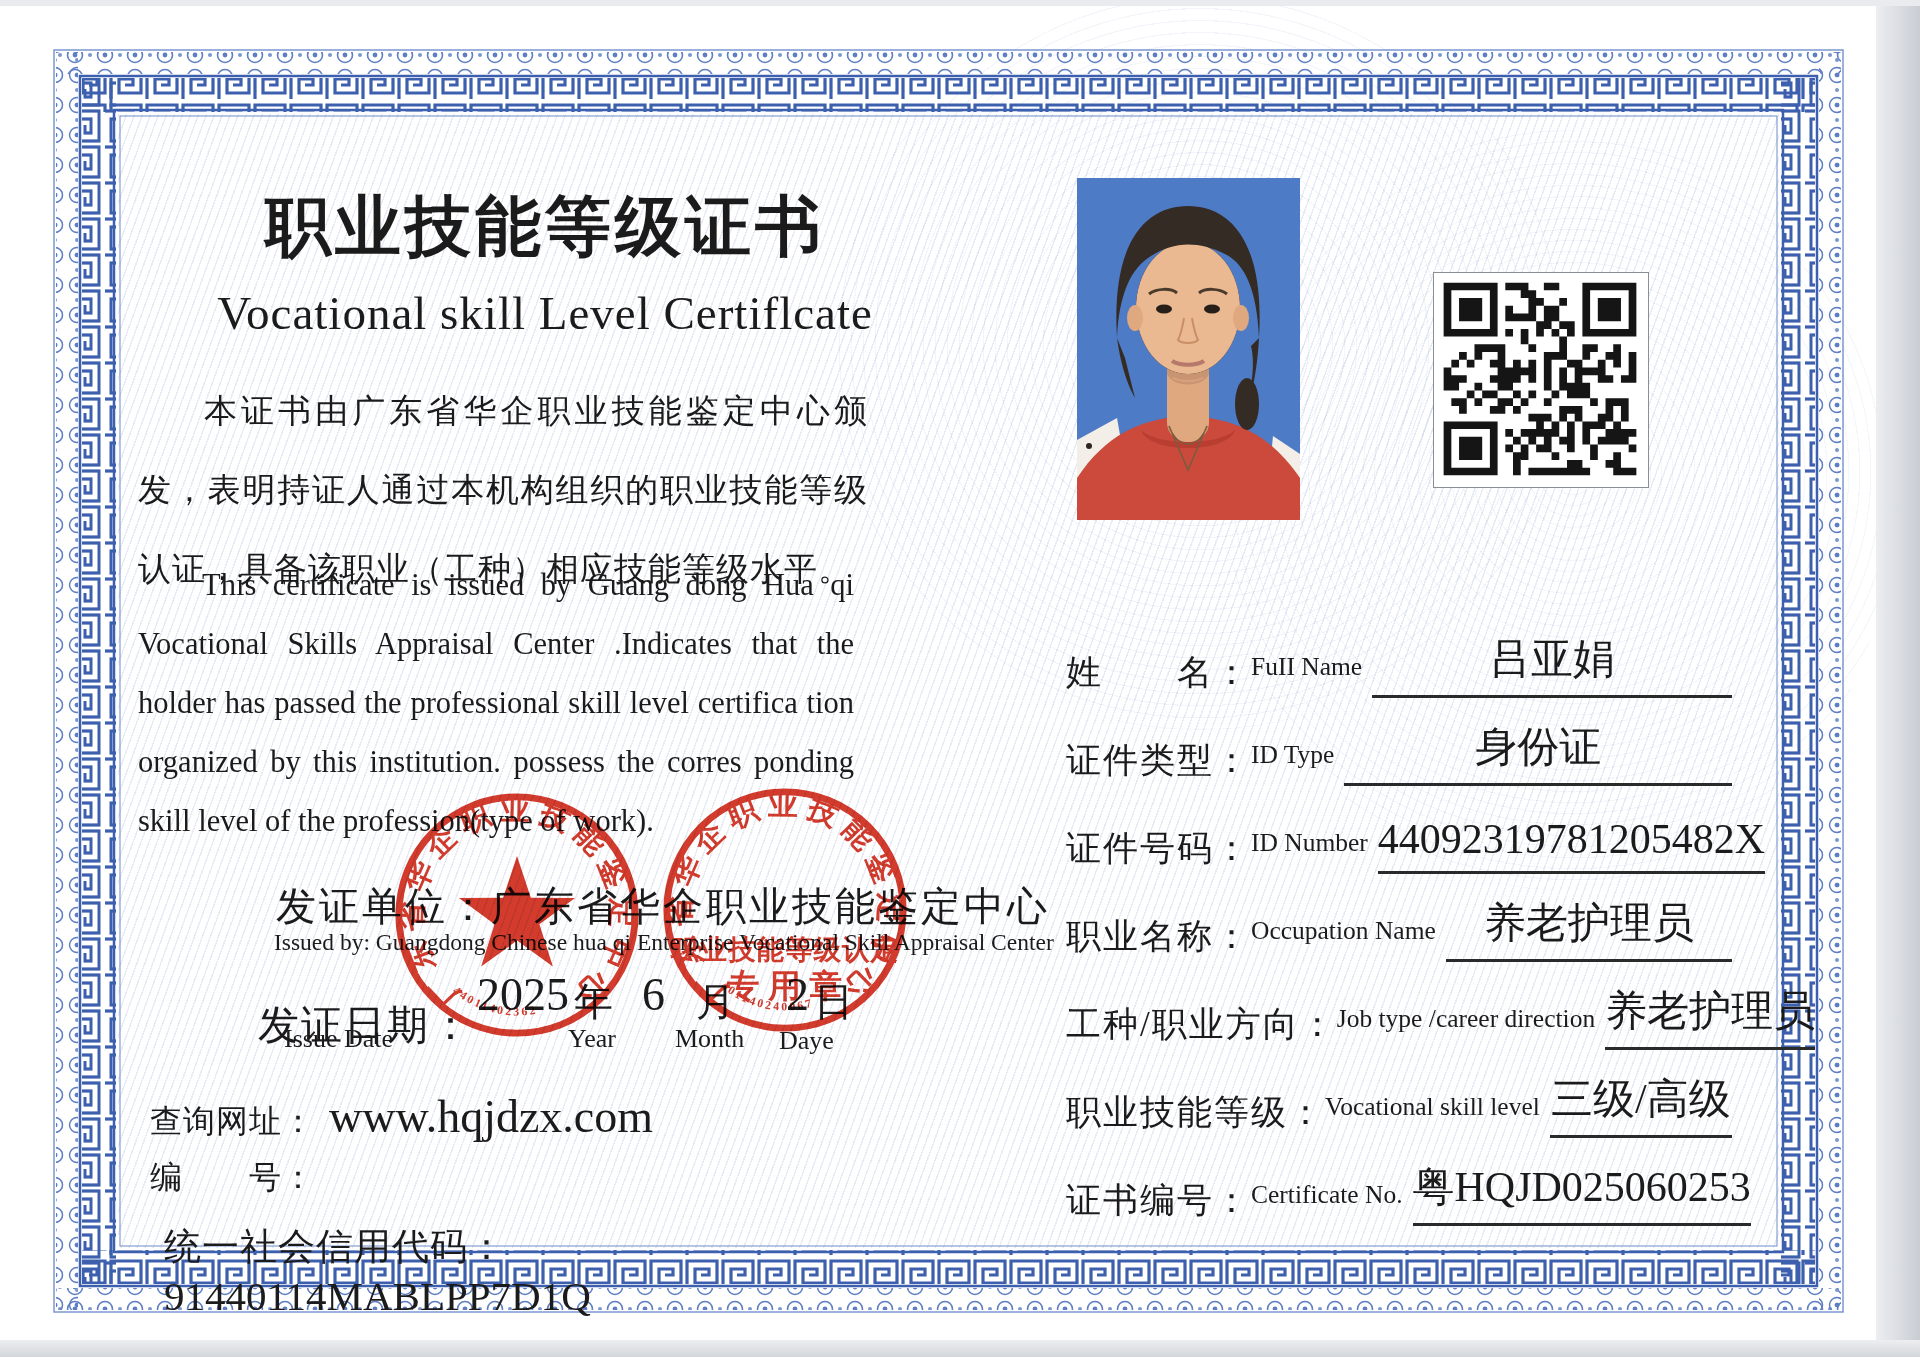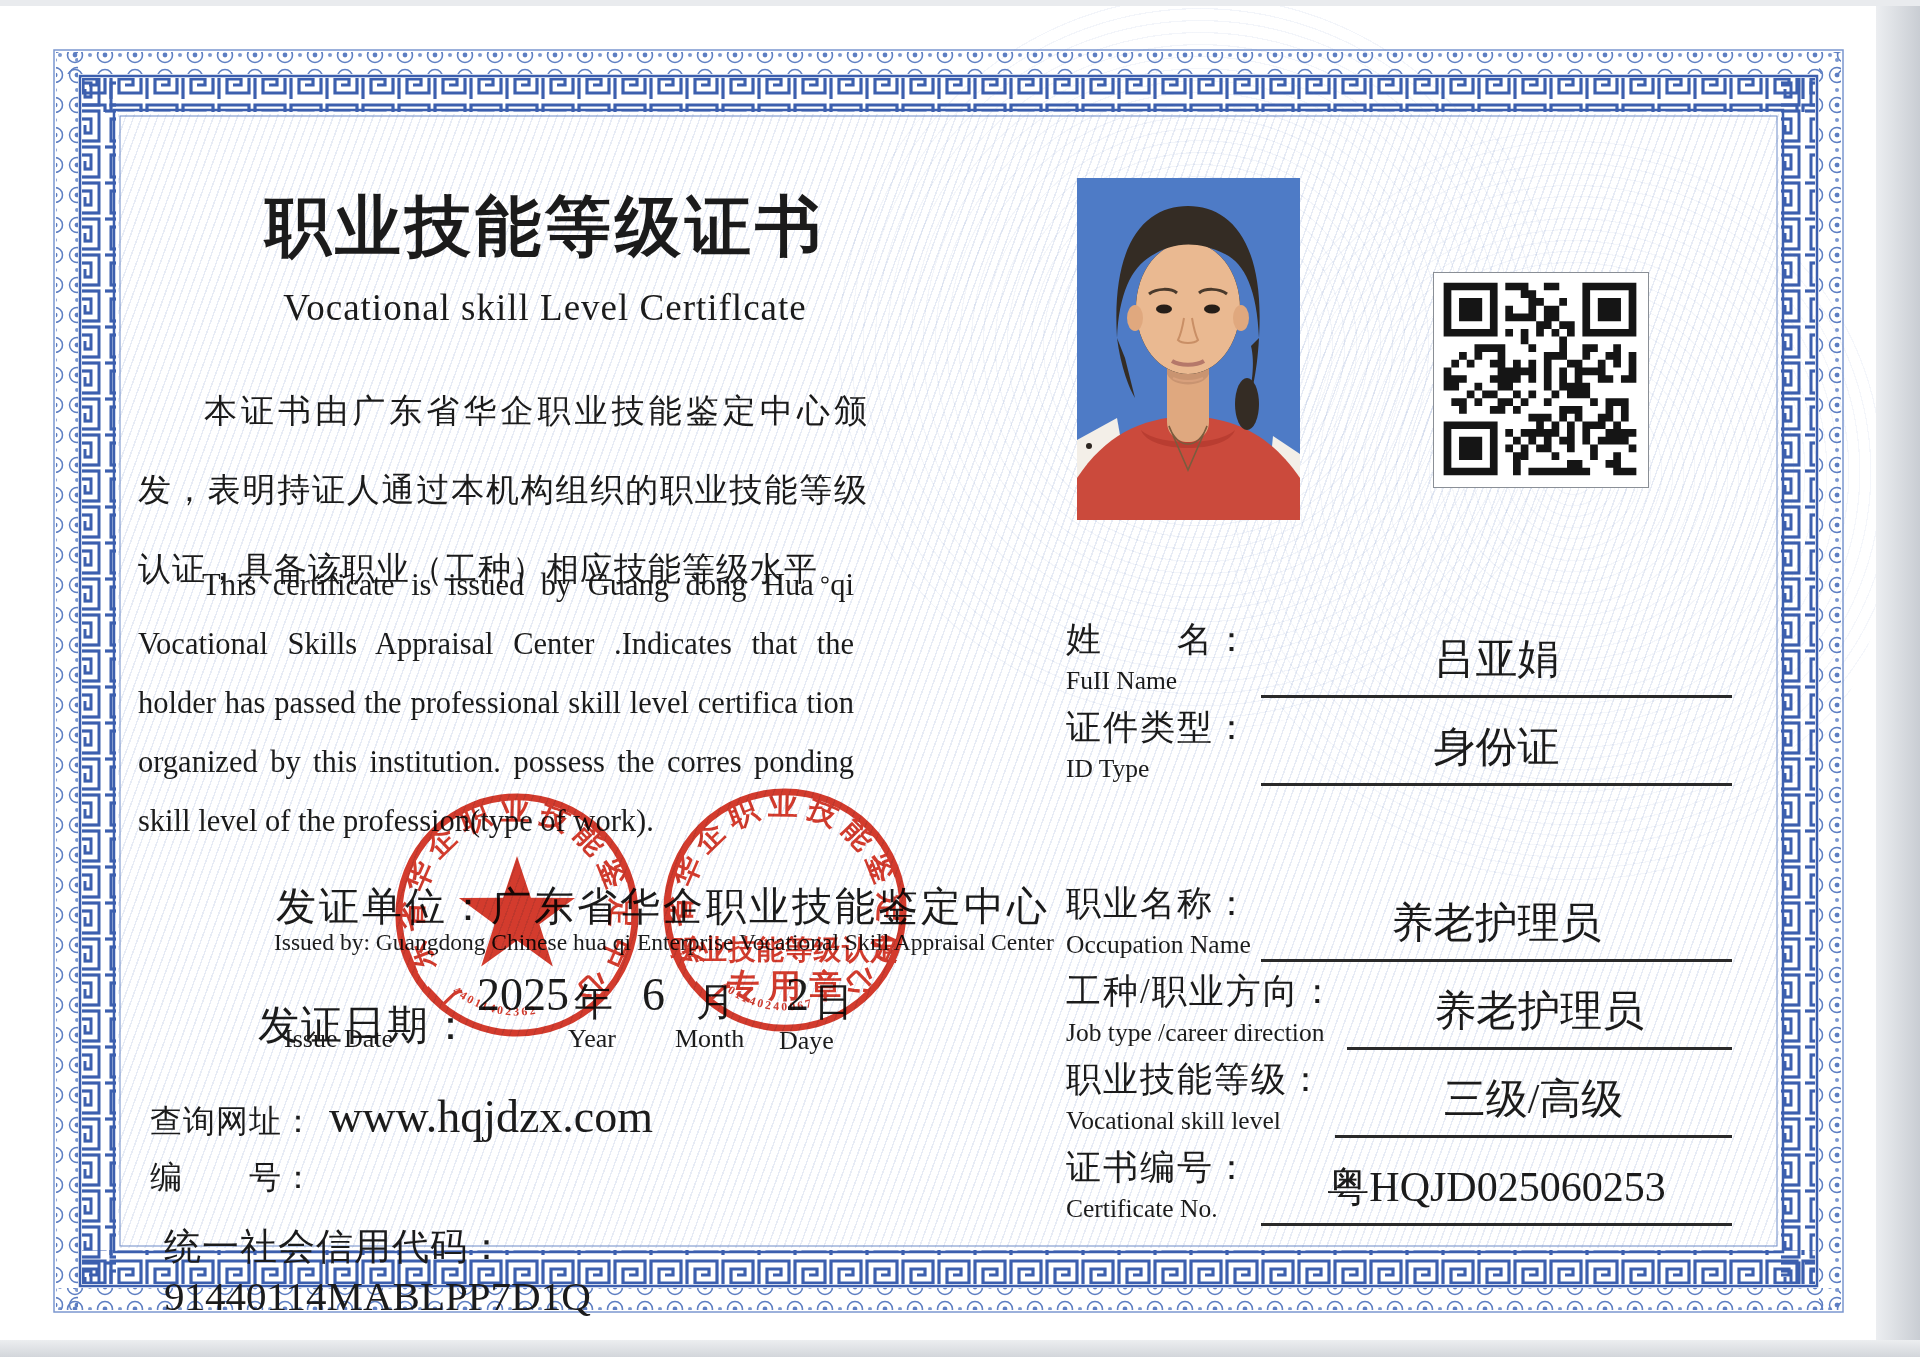--- a/index.html
+++ b/index.html
@@ -20,40 +20,40 @@
       repeating-linear-gradient(110deg, rgba(120,146,200,.18) 0 1.4px, transparent 1.4px 7.5px);
   }
   .guil{border-radius:50%;opacity:.55;pointer-events:none;}
   .guil-a{left:830px;top:-10px;width:740px;height:740px;
     background:repeating-radial-gradient(circle at 50% 48%, rgba(96,126,190,.14) 0 1.2px, transparent 1.2px 12px);}
   .guil-b{left:1230px;top:130px;width:660px;height:760px;
     background:repeating-radial-gradient(circle at 52% 45%, rgba(96,126,190,.12) 0 1.2px, transparent 1.2px 11px);}
   
   .title-block{left:160px;top:182px;width:770px;text-align:center;}
   .title-cn{font-size:66px;font-weight:600;letter-spacing:4px;white-space:nowrap;}
-  .title-en{font-size:37px;margin-top:14px;letter-spacing:1px;white-space:nowrap;}
+  .title-en{font-size:47px;margin-top:14px;letter-spacing:1px;white-space:nowrap;}
   .intro-cn{left:138px;top:372px;width:730px;font-size:33px;line-height:79px;text-indent:2em;text-align:justify;letter-spacing:1px;}
   .intro-en{left:138px;top:556px;width:716px;font-size:30.5px;line-height:59px;text-indent:2.1em;text-align:justify;}
   .issuer-cn{left:276px;top:879px;font-size:40px;letter-spacing:3px;white-space:nowrap;}
   .issuer-en{left:274px;top:929px;font-size:23.5px;white-space:nowrap;}
   .d-lab{font-size:41px;letter-spacing:2px;margin-top:24px;}
   .d-num{font-size:46px;}
   .d-unit{font-size:39px;}
   .d-en{font-size:26px;}
   .footer-line{left:150px;display:flex;align-items:baseline;white-space:nowrap;}
   .f-label{font-size:32px;letter-spacing:1px;}
   .f-label-sm{font-size:37px;letter-spacing:1px;}
   .f-value{font-size:46px;margin-left:14px;}
   .f-value-sm{font-size:41px;margin-left:14px;}
   
   .photo{left:1077px;top:178px;width:223px;height:342px;}
   .qr{left:1433px;top:272px;width:214px;height:214px;background:#fff;border:1px solid #8a8f96;}
   .fields{left:1066px;top:614px;width:666px;}
   .frow{position:absolute;left:0;width:666px;height:84px;display:flex;align-items:flex-end;}
-  .flab{display:flex;flex-direction:column;justify-content:flex-end;padding-bottom:2px;}
+  .flab{display:flex;flex-direction:row;justify-content:flex-end;padding-bottom:2px;}
   .flab-cn{font-size:35px;letter-spacing:2px;white-space:nowrap;}
   .flab-en{font-size:25.5px;margin-top:3px;white-space:nowrap;}
   .fval{flex:1;margin-left:10px;border-bottom:3px solid #2a2a2a;text-align:center;font-size:42px;padding-bottom:8px;white-space:nowrap;}
   
   .seal{mix-blend-mode:multiply;opacity:.92;}
   .seal-left{left:389px;top:787px;width:256px;height:256px;}
   .seal-right{left:657px;top:782px;width:256px;height:256px;}
   .seal text{font-family:"Liberation Serif","DejaVu Serif",serif;}
   .ring-text{fill:#cf2a1b;font-size:30px;font-weight:700;letter-spacing:8px;}
   .serial-text{fill:#cf2a1b;font-size:12px;font-weight:700;letter-spacing:2.5px;}
@@ -201,20 +201,27 @@
         </div>
       <div class="fval">吕亚娟</div>
     </div>
     <div class="frow" style="top:88px;">
       <div class="flab">
           <span class="flab-cn">证件类型：</span>
           <span class="flab-en">ID Type</span>
         </div>
       <div class="fval">身份证</div>
     </div>
+    <div class="frow" style="top:176px;">
+      <div class="flab">
+          <span class="flab-cn">证件号码：</span>
+          <span class="flab-en">ID Number</span>
+        </div>
+      <div class="fval">44092319781205482X</div>
+    </div>
     <div class="frow" style="top:264px;">
       <div class="flab">
           <span class="flab-cn">职业名称：</span>
           <span class="flab-en">Occupation Name</span>
         </div>
       <div class="fval">养老护理员</div>
     </div>
     <div class="frow" style="top:352px;">
       <div class="flab">
           <span class="flab-cn">工种/职业方向：</span>

